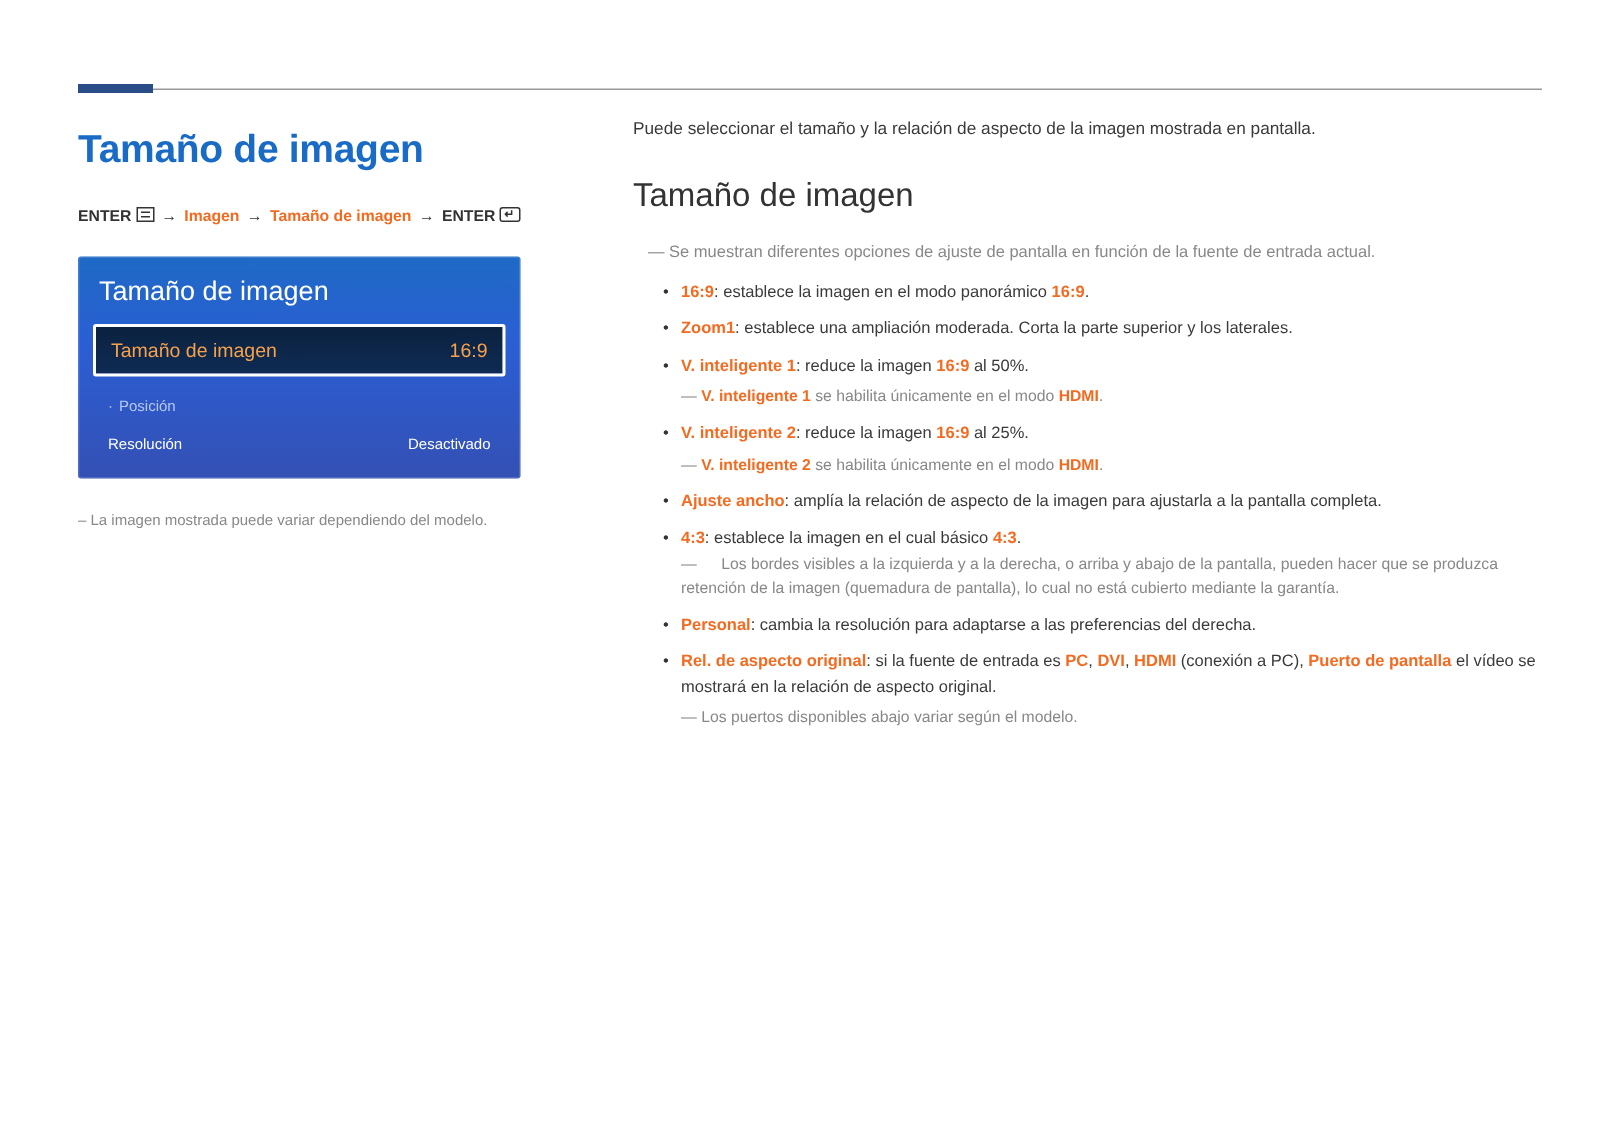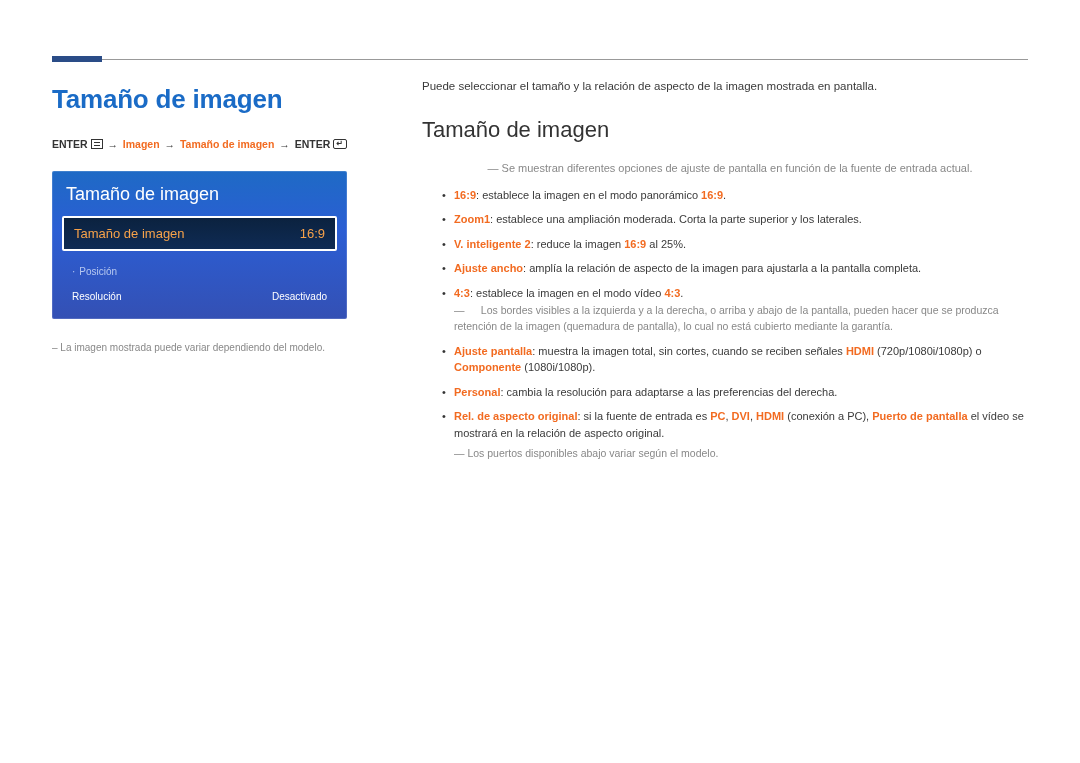--- a/index.html
+++ b/index.html
@@ -139,21 +139,20 @@
   .h2 {
     font-size: 22px;
     font-weight: normal;
     color:#333;
     margin: 0 0 14px 0;
   }
   .dash-line {
     margin: 0 0 10px 10px;
     font-size: 11px;
     color:#888;
-    text-align:center;
   }
   .dash-line::before { content:"― "; }
 
   ul.bullets {
     list-style: none;
     padding: 0 0 0 20px;
     margin: 0;
   }
   ul.bullets > li {
     position: relative;
@@ -225,33 +224,39 @@
       <div class="dash-line">Se muestran diferentes opciones de ajuste de pantalla en función de la fuente de entrada actual.</div>
 
       <ul class="bullets">
         <li>
           <span class="strong-orange">16:9</span><span>: establece la imagen en el modo panorámico </span><span class="strong-orange">16:9</span><span>.</span>
         </li>
         <li>
           <span class="strong-orange">Zoom1</span><span>: establece una ampliación moderada. Corta la parte superior y los laterales.</span>
         </li>
         <li>
+          <span class="strong-orange">V. inteligente 1</span><span>: reduce la imagen </span><span class="strong-orange">16:9</span><span> al 50%.</span>
+          <div class="sub-note">
+            <span class="strong-orange">V. inteligente 1</span><span> se habilita únicamente en el modo </span><span class="strong-orange">HDMI</span><span>.</span>
+          </div>
+        </li>
+        <li>
           <span class="strong-orange">V. inteligente 2</span><span>: reduce la imagen </span><span class="strong-orange">16:9</span><span> al 25%.</span>
+          <div class="sub-note">
+            <span class="strong-orange">V. inteligente 2</span><span>  se habilita únicamente en el modo </span><span class="strong-orange">HDMI</span><span>.</span>
+          </div>
         </li>
         <li>
           <span class="strong-orange">Ajuste ancho</span><span>: amplía la relación de aspecto de la imagen para ajustarla a la pantalla completa.</span>
         </li>
         <li>
-          <span class="strong-orange">4:3</span><span>: establece la imagen en el modo vídeo </span><span class="strong-orange">4:3</span><span>.</span>
+          <span class="strong-orange">4:3</span><span>: establece la imagen en el cual básico </span><span class="strong-orange">4:3</span><span>.</span>
           <div class="sub-note multi-line" style="padding-left:0;">
             <span style="visibility:hidden">― </span><span>Los bordes visibles a la izquierda y a la derecha, o arriba y abajo de la pantalla, pueden hacer que se produzca retención de la imagen (quemadura de pantalla), lo cual no está cubierto mediante la garantía.</span>
           </div>
-        </li>
-        <li>
-          <span class="strong-orange">Ajuste pantalla</span><span>: muestra la imagen total, sin cortes, cuando se reciben señales </span><span class="strong-orange">HDMI</span><span> (720p/1080i/1080p) o </span><span class="strong-orange">Componente</span><span> (1080i/1080p).</span>
         </li>
         <li>
           <span class="strong-orange">Personal</span><span>: cambia la resolución para adaptarse a las preferencias del derecha.</span>
         </li>
         <li>
           <span class="strong-orange">Rel. de aspecto original</span><span>: si la fuente de entrada es </span><span class="strong-orange">PC</span><span>, </span><span class="strong-orange">DVI</span><span>, </span><span class="strong-orange">HDMI</span><span> (conexión a PC), </span><span class="strong-orange">Puerto de pantalla</span><span> el vídeo se mostrará en la relación de aspecto original.</span>
           <div class="sub-note">Los puertos disponibles abajo variar según el modelo.</div>
         </li>
       </ul>
     </div>

